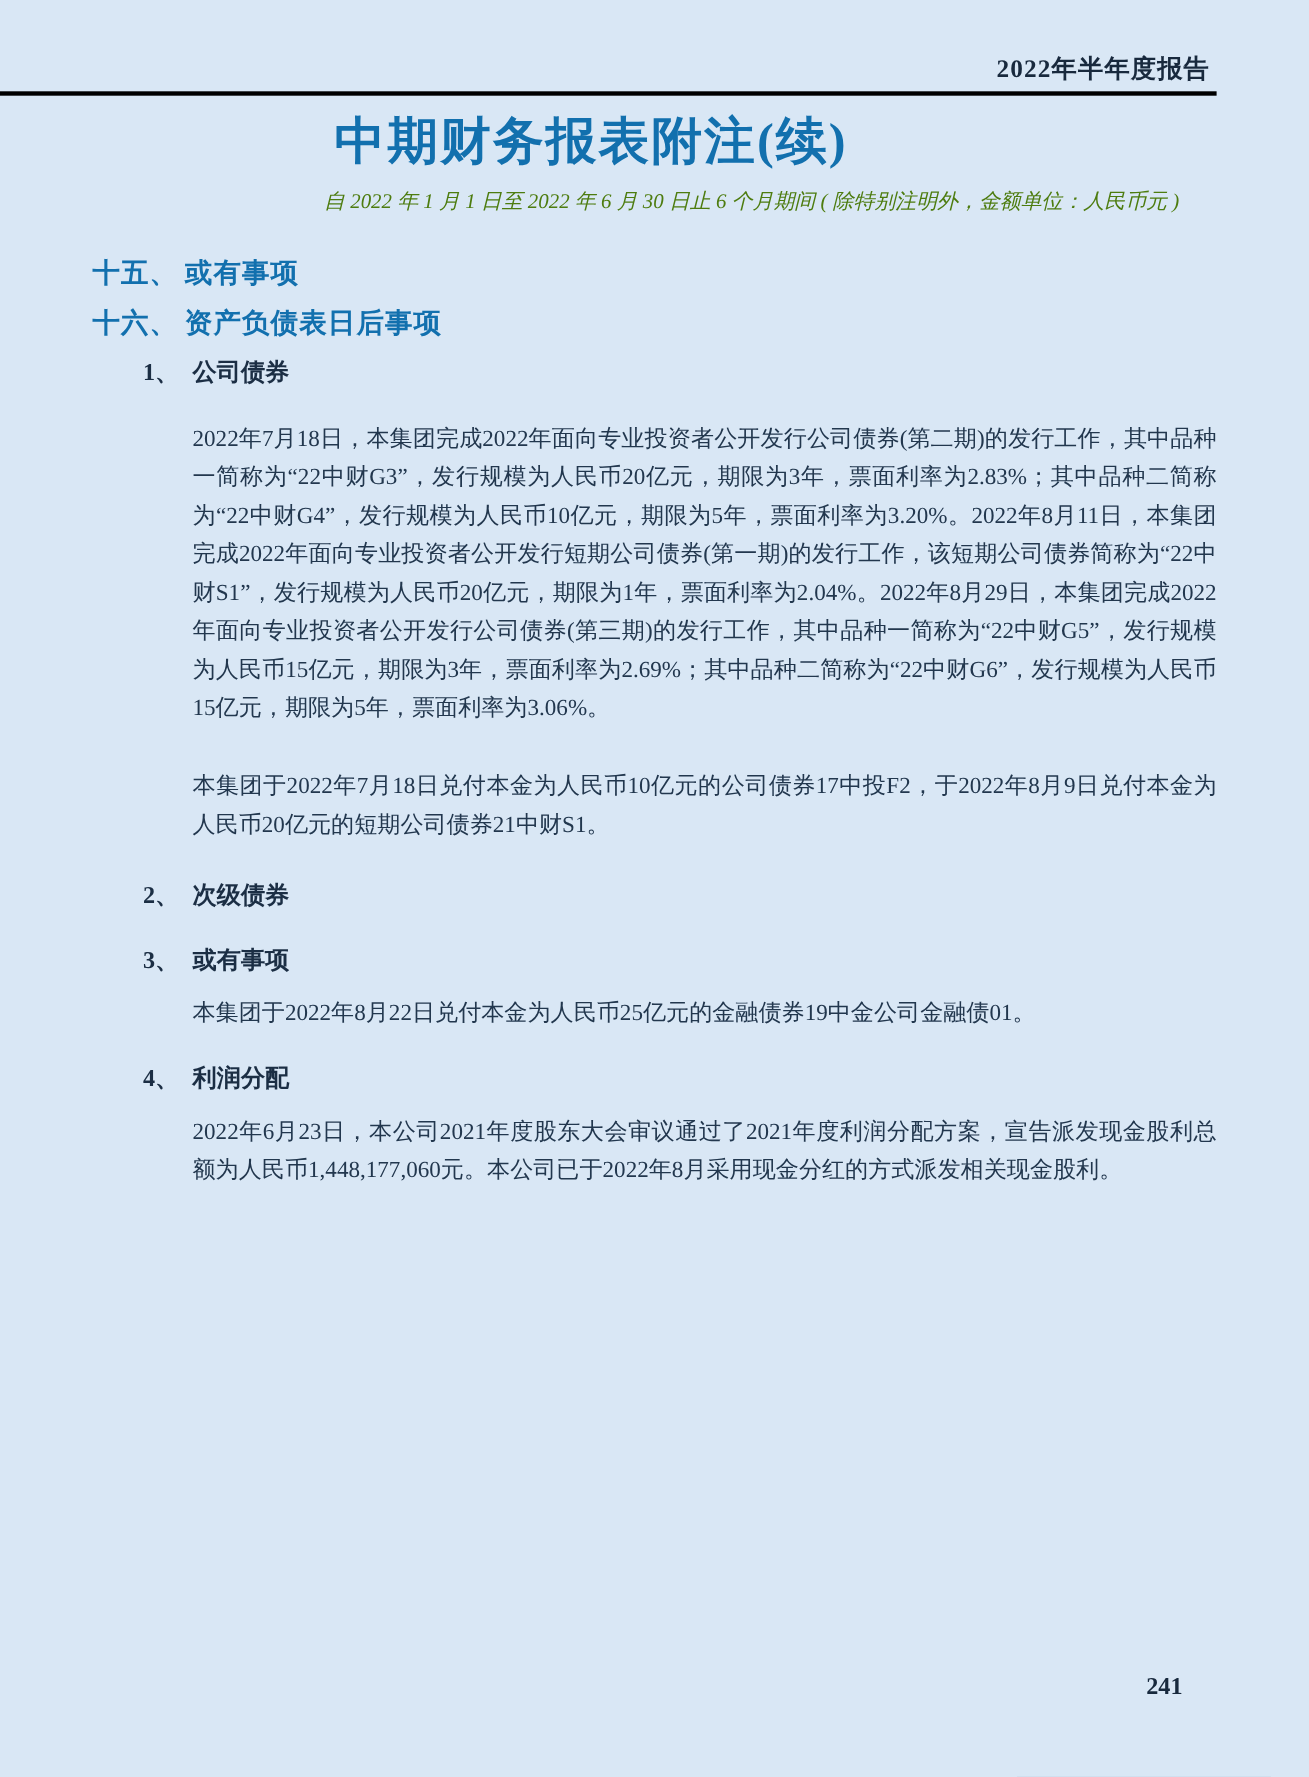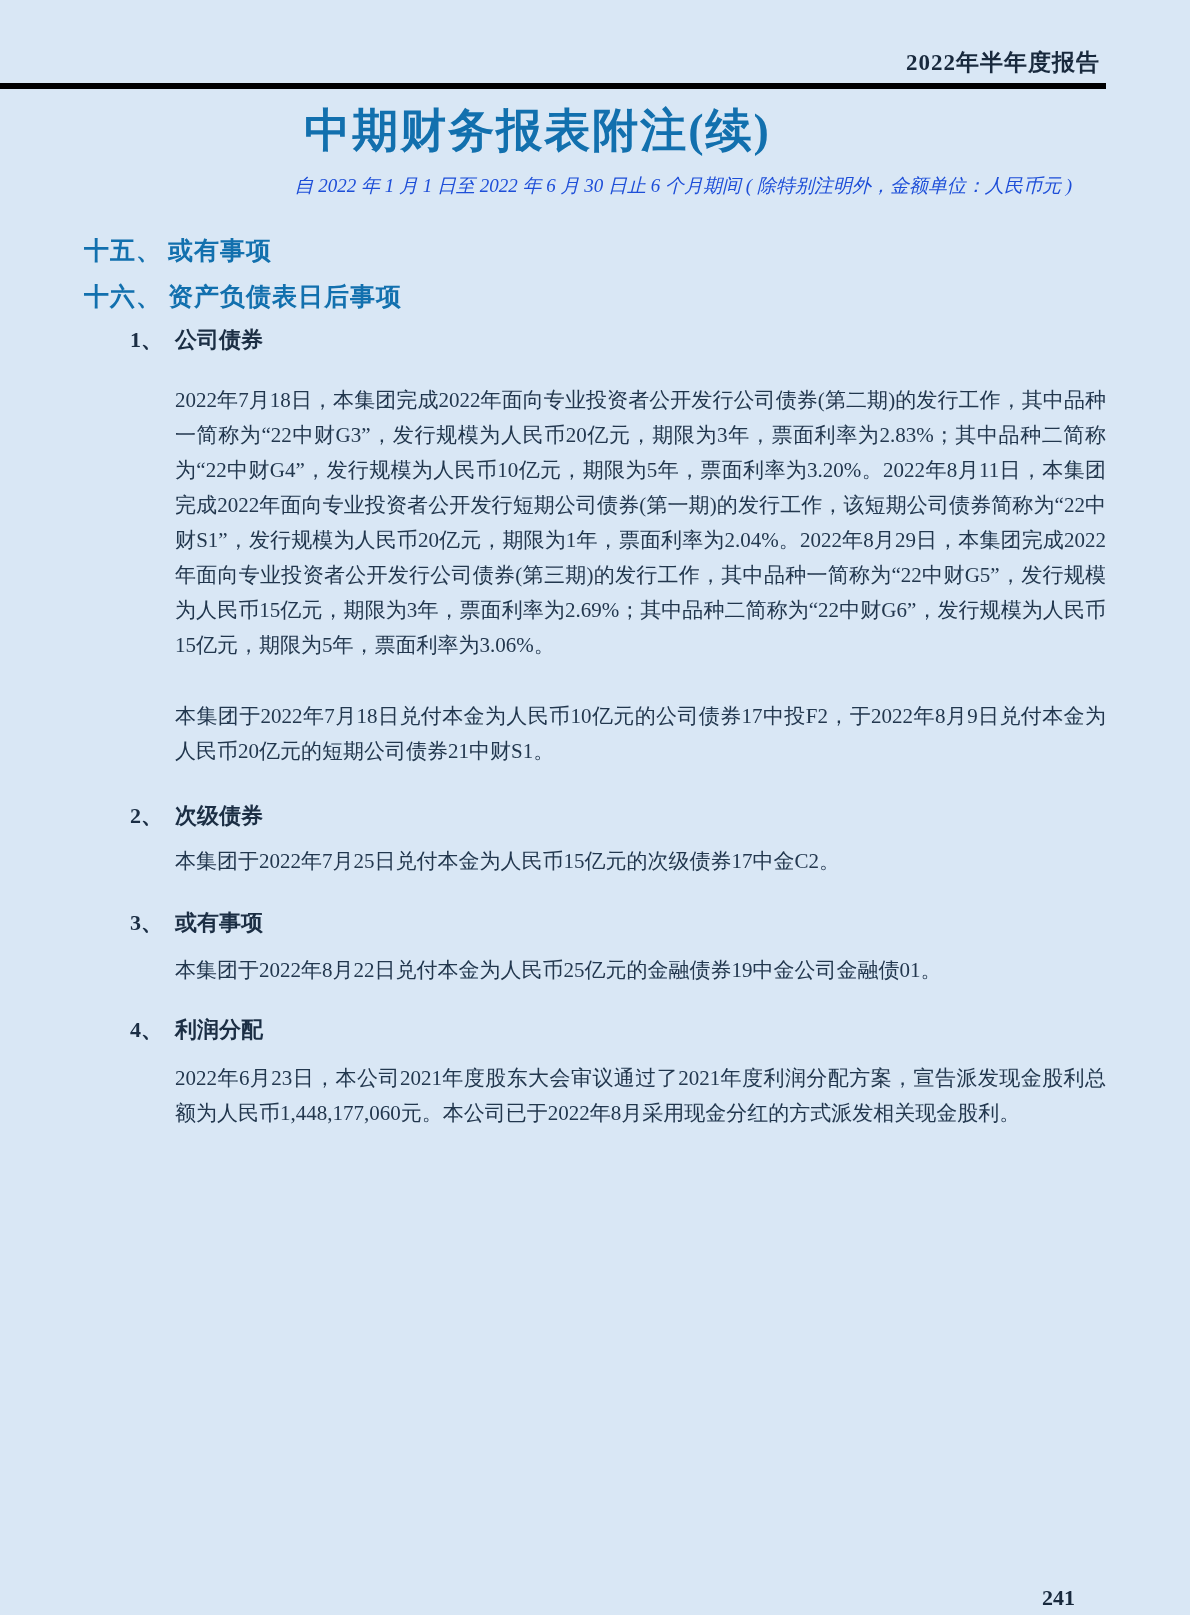--- a/index.html
+++ b/index.html
@@ -15,21 +15,21 @@
     overflow: hidden;
     color: #243a52;
   }
 
   
   .header-bar {
     width: 1106px;
     padding-top: 50px;
     padding-bottom: 7px;
     padding-right: 6px;
-    border-bottom: 6px solid #000000;
+    border-bottom: 4px solid #000000;
     text-align: right;
   }
   .header-title {
     font-size: 23px;
     font-weight: bold;
     color: #18293d;
     line-height: 26px;
     letter-spacing: 1px;
   }
 
@@ -43,21 +43,21 @@
     color: #1270ae;
     line-height: 52px;
     letter-spacing: 2px;
   }
   .doc-subtitle {
     margin-top: 16px;
     padding-right: 118px;
     text-align: right;
     font-style: italic;
     font-size: 19px;
-    color: #1d4ed8;
+    color: #4d7c0f;
     line-height: 26px;
   }
 
   
   .section-heading {
     margin-left: 84px;
     font-size: 25px;
     font-weight: bold;
     color: #1270ae;
     line-height: 32px;
@@ -103,21 +103,21 @@
   #sub2-heading    { margin-top: 32px; }
   #sub2-para       { margin-top: 13px; }
   #sub3-heading    { margin-top: 29px; }
   #sub3-para       { margin-top: 15px; }
   #sub4-heading    { margin-top: 27px; }
   #sub4-para       { margin-top: 16px; }
 
   
   .page-number {
     position: absolute;
-    top: 1585px;
+    top: 1520px;
     right: 115px;
     font-size: 22px;
     font-weight: bold;
     color: #18293d;
   }
 </style>
 </head>
 <body>
 
 <div class="page">
@@ -142,21 +142,20 @@
     <span class="sub-num">1、</span>
     <span>公司债券</span>
   </div>
   <p class="sub-para" id="sub1-para1">2022年7月18日，本集团完成2022年面向专业投资者公开发行公司债券(第二期)的发行工作，其中品种一简称为“22中财G3”，发行规模为人民币20亿元，期限为3年，票面利率为2.83%；其中品种二简称为“22中财G4”，发行规模为人民币10亿元，期限为5年，票面利率为3.20%。2022年8月11日，本集团完成2022年面向专业投资者公开发行短期公司债券(第一期)的发行工作，该短期公司债券简称为“22中财S1”，发行规模为人民币20亿元，期限为1年，票面利率为2.04%。2022年8月29日，本集团完成2022年面向专业投资者公开发行公司债券(第三期)的发行工作，其中品种一简称为“22中财G5”，发行规模为人民币15亿元，期限为3年，票面利率为2.69%；其中品种二简称为“22中财G6”，发行规模为人民币15亿元，期限为5年，票面利率为3.06%。</p>
   <p class="sub-para" id="sub1-para2">本集团于2022年7月18日兑付本金为人民币10亿元的公司债券17中投F2，于2022年8月9日兑付本金为人民币20亿元的短期公司债券21中财S1。</p>
 
   <div class="subsection-heading" id="sub2-heading">
     <span class="sub-num">2、</span>
     <span>次级债券</span>
   </div>
-  <p class="sub-para" id="sub2-para">本集团于2022年7月25日兑付本金为人民币15亿元的次级债券17中金C2。</p>
 
   <div class="subsection-heading" id="sub3-heading">
     <span class="sub-num">3、</span>
     <span>或有事项</span>
   </div>
   <p class="sub-para" id="sub3-para">本集团于2022年8月22日兑付本金为人民币25亿元的金融债券19中金公司金融债01。</p>
 
   <div class="subsection-heading" id="sub4-heading">
     <span class="sub-num">4、</span>
     <span>利润分配</span>

